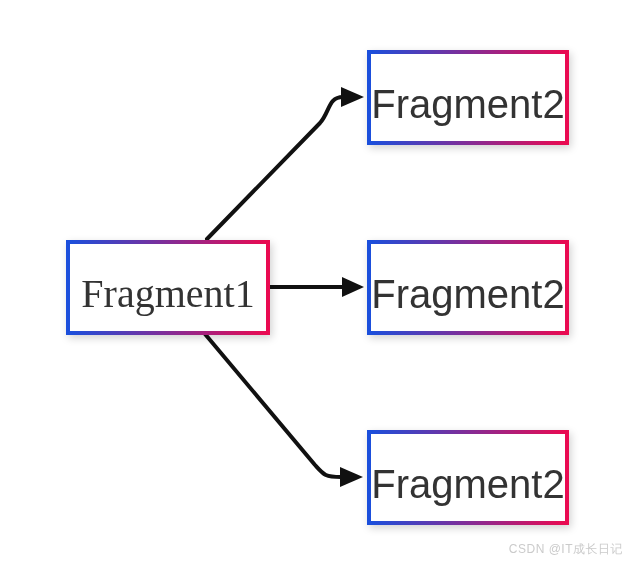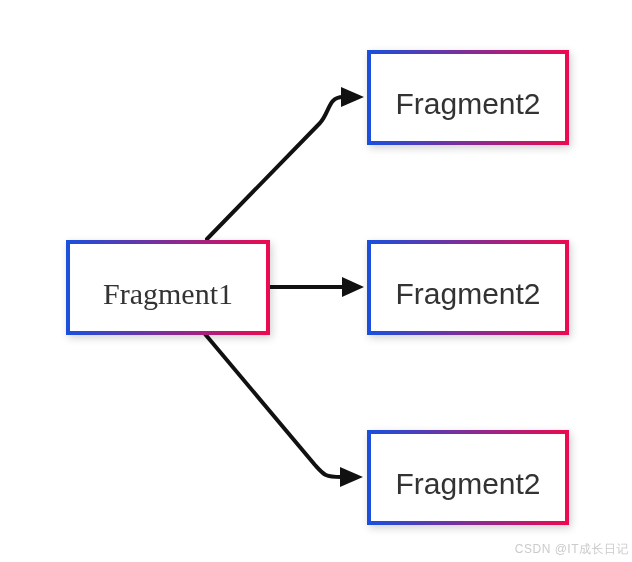--- a/index.html
+++ b/index.html
@@ -28,33 +28,33 @@
     box-sizing: border-box;
     display: flex;
     align-items: center;
     justify-content: center;
     background: #ffffff;
     border: 4px solid;
     border-image: linear-gradient(90deg, var(--border-start, #1b4fdc), var(--border-end, #ea0a51)) 1;
     box-shadow: 2px 3px 8px rgba(0, 0, 0, 0.18);
   }
   .node-label {
-    font-size: 30px;
+    font-size: 40px;
     line-height: 1;
     color: var(--label-text, #333333);
     white-space: nowrap;
     margin-top: 13px;
   }
   .node-fragment1       { left: 66px;  top: 240px; width: 204px; height: 95px; font-family: Liberation Serif, serif; }
   .node-fragment2-top   { left: 367px; top: 50px;  width: 202px; height: 95px; }
   .node-fragment2-mid   { left: 367px; top: 240px; width: 202px; height: 95px; }
   .node-fragment2-bot   { left: 367px; top: 430px; width: 202px; height: 95px; }
   .watermark {
     position: absolute;
-    right: 3px;
+    right: 9px;
     bottom: 4px;
     font-size: 12px;
     letter-spacing: 0.5px;
     color: var(--watermark-color, #cccccc);
     white-space: nowrap;
   }
 </style>
 </head>
 <body>
 

